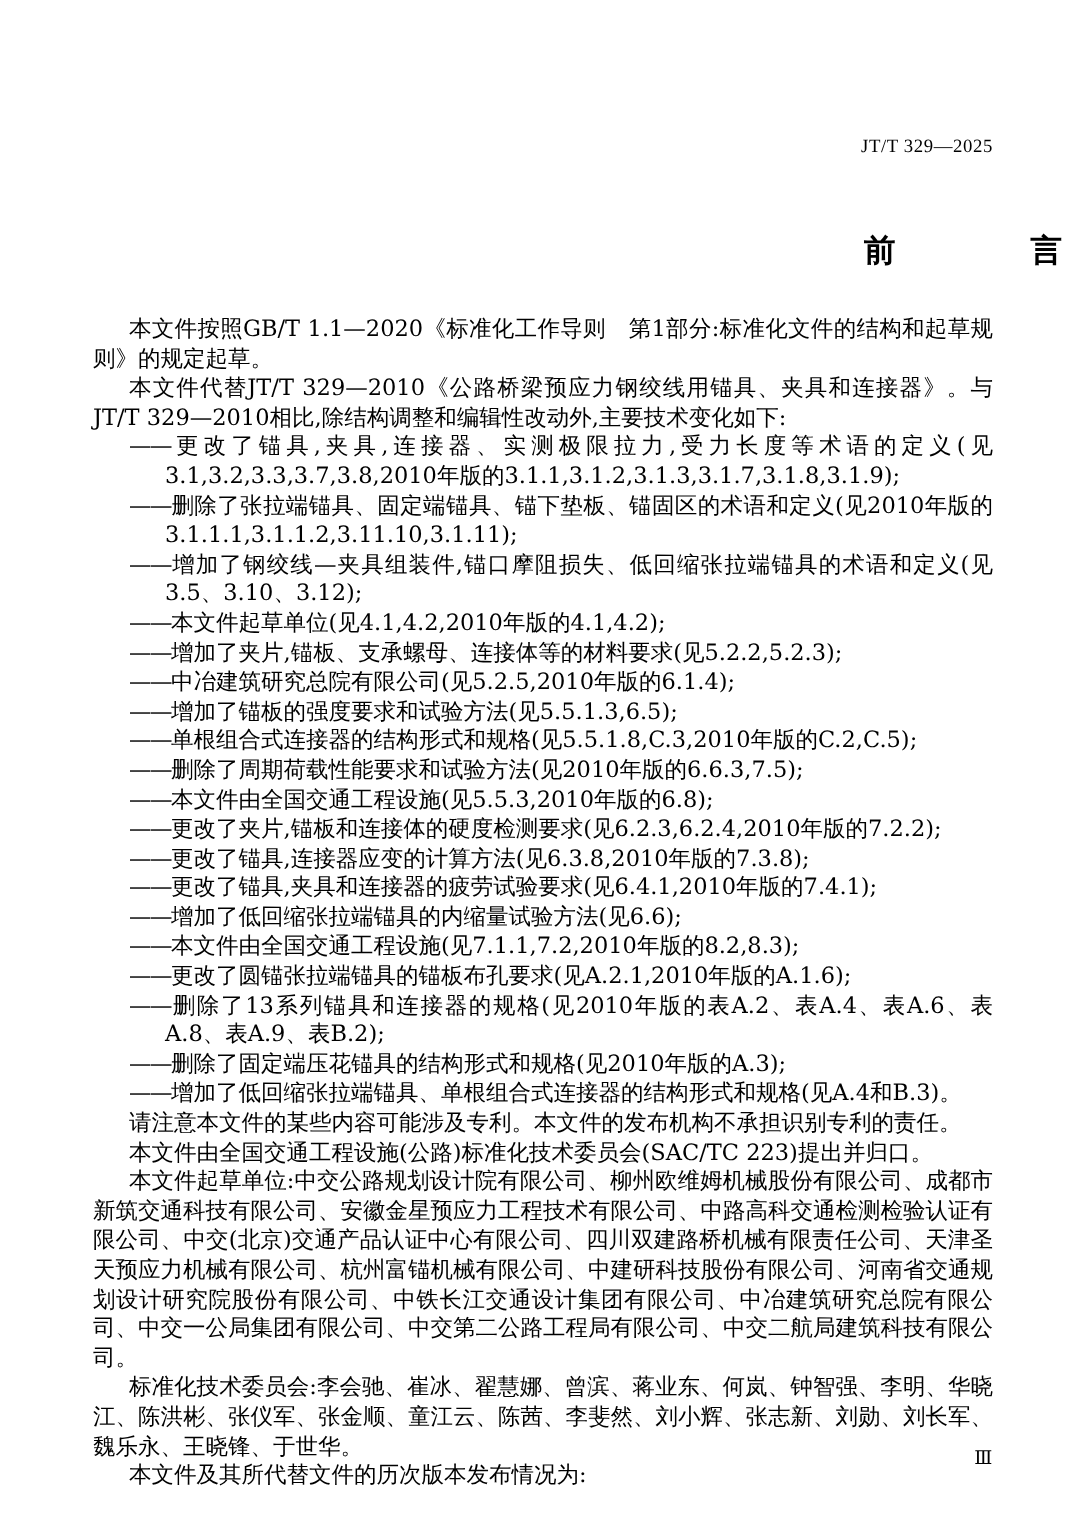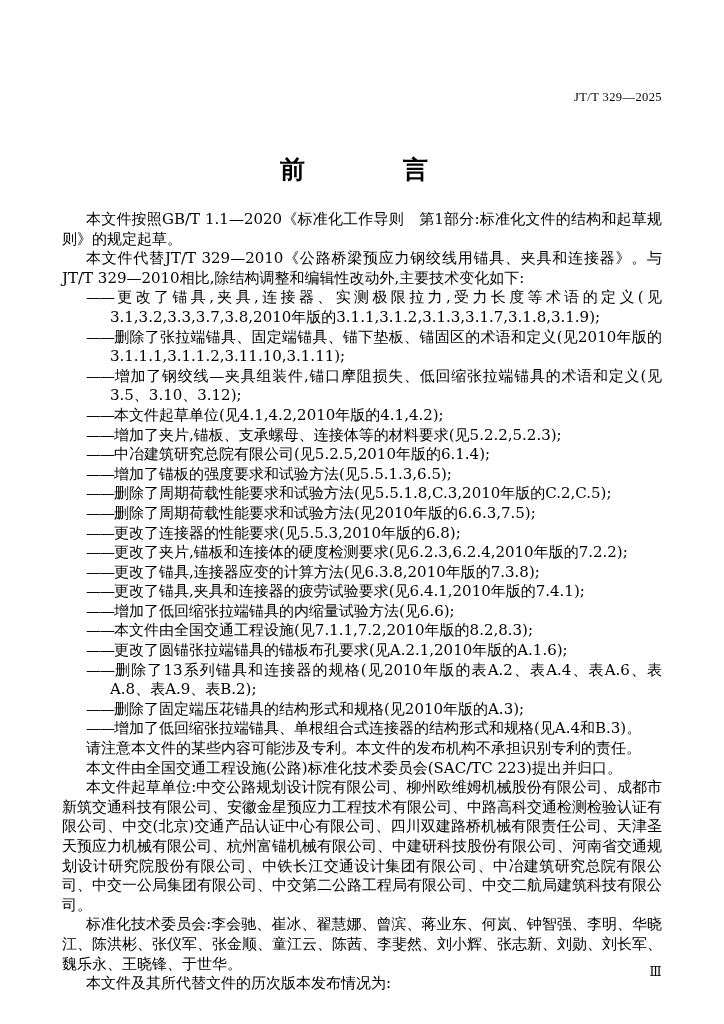--- a/index.html
+++ b/index.html
@@ -24,22 +24,22 @@
     right: 62px;
     font-size: 12.5px;
     letter-spacing: 0.4px;
     font-family: "Liberation Serif", "DejaVu Serif", serif;
   }
   .doc-title {
     position: absolute;
     top: 135px;
     left: 0;
     width: 100%;
-    text-align: center;
-    font-size: 25px;
+    text-align: right;
+    font-size: 21px;
     font-weight: bold;
     letter-spacing: 16px;
     font-family: Liberation Mono, monospace;
   }
   .body-block {
     position: absolute;
     top: 192px;
     left: 62px;
     width: 600px;
     font-size: 15px;
@@ -84,23 +84,23 @@
     <p class="para">本文件按照GB/T 1.1—2020《标准化工作导则　第1部分:标准化文件的结构和起草规则》的规定起草。</p>
     <p class="para">本文件代替JT/T 329—2010《公路桥梁预应力钢绞线用锚具、夹具和连接器》。与JT/T 329—2010相比,除结构调整和编辑性改动外,主要技术变化如下:</p>
 
     <p class="dash-item"><span class="lead">——</span><span>更改了锚具,夹具,连接器、实测极限拉力,受力长度等术语的定义(见3.1,3.2,3.3,3.7,3.8,2010年版的3.1.1,3.1.2,3.1.3,3.1.7,3.1.8,3.1.9);</span></p>
     <p class="dash-item"><span class="lead">——</span><span>删除了张拉端锚具、固定端锚具、锚下垫板、锚固区的术语和定义(见2010年版的3.1.1.1,3.1.1.2,3.11.10,3.1.11);</span></p>
     <p class="dash-item"><span class="lead">——</span><span>增加了钢绞线—夹具组装件,锚口摩阻损失、低回缩张拉端锚具的术语和定义(见3.5、3.10、3.12);</span></p>
     <p class="dash-item"><span class="lead">——</span><span>本文件起草单位(见4.1,4.2,2010年版的4.1,4.2);</span></p>
     <p class="dash-item"><span class="lead">——</span><span>增加了夹片,锚板、支承螺母、连接体等的材料要求(见5.2.2,5.2.3);</span></p>
     <p class="dash-item"><span class="lead">——</span><span>中冶建筑研究总院有限公司(见5.2.5,2010年版的6.1.4);</span></p>
     <p class="dash-item"><span class="lead">——</span><span>增加了锚板的强度要求和试验方法(见5.5.1.3,6.5);</span></p>
-    <p class="dash-item"><span class="lead">——</span><span>删除了周期荷载性能要求和试验方法(见5.5.1.8,C.3,2010年版的C.2,C.5);</span></p>
+    <p class="dash-item"><span class="lead">——</span><span>单根组合式连接器的结构形式和规格(见5.5.1.8,C.3,2010年版的C.2,C.5);</span></p>
     <p class="dash-item"><span class="lead">——</span><span>删除了周期荷载性能要求和试验方法(见2010年版的6.6.3,7.5);</span></p>
-    <p class="dash-item"><span class="lead">——</span><span>更改了连接器的性能要求(见5.5.3,2010年版的6.8);</span></p>
+    <p class="dash-item"><span class="lead">——</span><span>本文件由全国交通工程设施(见5.5.3,2010年版的6.8);</span></p>
     <p class="dash-item"><span class="lead">——</span><span>更改了夹片,锚板和连接体的硬度检测要求(见6.2.3,6.2.4,2010年版的7.2.2);</span></p>
     <p class="dash-item"><span class="lead">——</span><span>更改了锚具,连接器应变的计算方法(见6.3.8,2010年版的7.3.8);</span></p>
     <p class="dash-item"><span class="lead">——</span><span>更改了锚具,夹具和连接器的疲劳试验要求(见6.4.1,2010年版的7.4.1);</span></p>
     <p class="dash-item"><span class="lead">——</span><span>增加了低回缩张拉端锚具的内缩量试验方法(见6.6);</span></p>
     <p class="dash-item"><span class="lead">——</span><span>本文件由全国交通工程设施(见7.1.1,7.2,2010年版的8.2,8.3);</span></p>
     <p class="dash-item"><span class="lead">——</span><span>更改了圆锚张拉端锚具的锚板布孔要求(见A.2.1,2010年版的A.1.6);</span></p>
     <p class="dash-item"><span class="lead">——</span><span>删除了13系列锚具和连接器的规格(见2010年版的表A.2、表A.4、表A.6、表A.8、表A.9、表B.2);</span></p>
     <p class="dash-item"><span class="lead">——</span><span>删除了固定端压花锚具的结构形式和规格(见2010年版的A.3);</span></p>
     <p class="dash-item"><span class="lead">——</span><span>增加了低回缩张拉端锚具、单根组合式连接器的结构形式和规格(见A.4和B.3)。</span></p>
 

